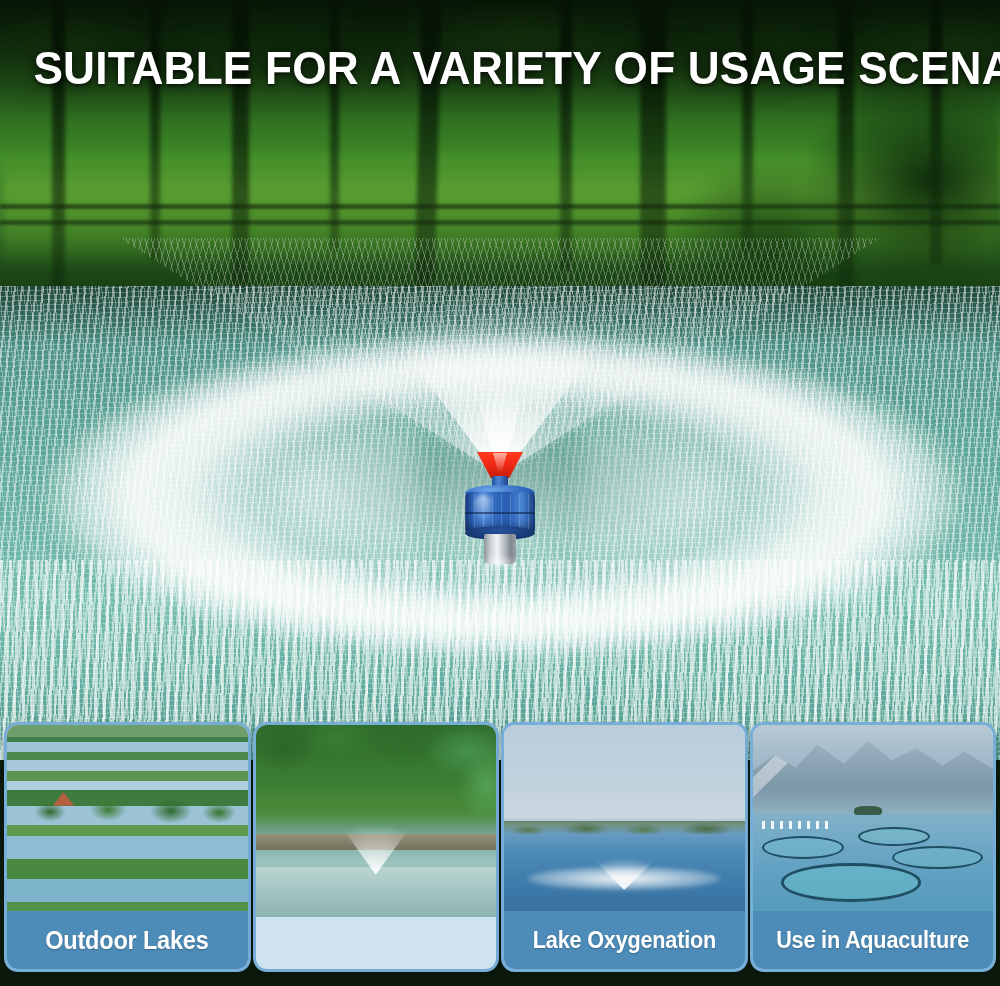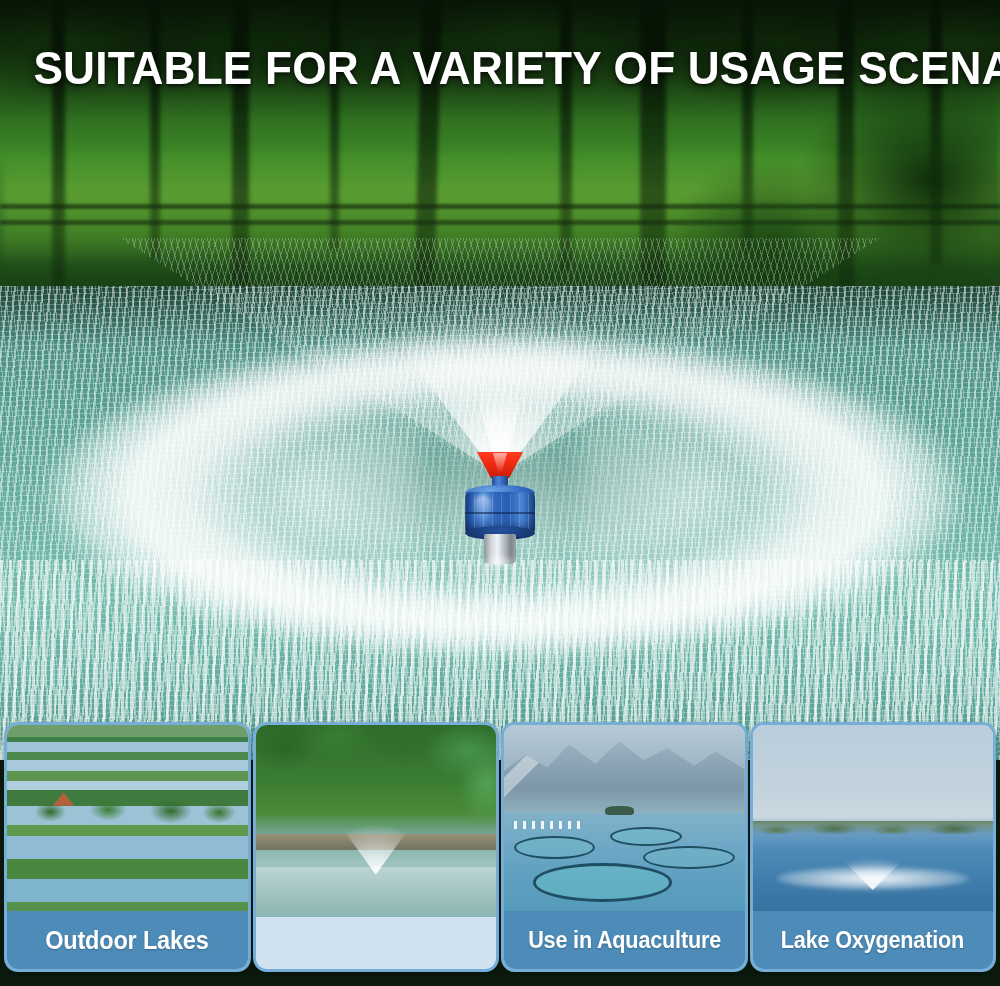--- a/index.html
+++ b/index.html
@@ -538,42 +538,42 @@
           <div class="foliage"></div>
           <div class="wall"></div>
           <div class="pool"></div>
           <div class="jet"></div>
         </div>
       </div>
     </div>
 
     <div class="card">
       <div class="card-photo">
+        <div class="ph-oxy">
+          <div class="treeline"></div>
+          <div class="splash"></div>
+          <div class="jet"></div>
+        </div>
+      </div>
+      <div class="card-caption small">
+        <span>Lake Oxygenation</span>
+      </div>
+    </div>
+
+    <div class="card">
+      <div class="card-photo">
         <div class="ph-aqua">
           <div class="mountains"></div>
           <div class="islet"></div>
           <div class="buoys"></div>
           <div class="pen p1"></div>
           <div class="pen p2"></div>
           <div class="pen p3"></div>
           <div class="pen p4"></div>
         </div>
       </div>
       <div class="card-caption small">
         <span>Use in Aquaculture</span>
       </div>
     </div>
 
-    <div class="card">
-      <div class="card-photo">
-        <div class="ph-oxy">
-          <div class="treeline"></div>
-          <div class="splash"></div>
-          <div class="jet"></div>
-        </div>
-      </div>
-      <div class="card-caption small">
-        <span>Lake Oxygenation</span>
-      </div>
-    </div>
-
   </div>
 </div>
 
 </body></html>

